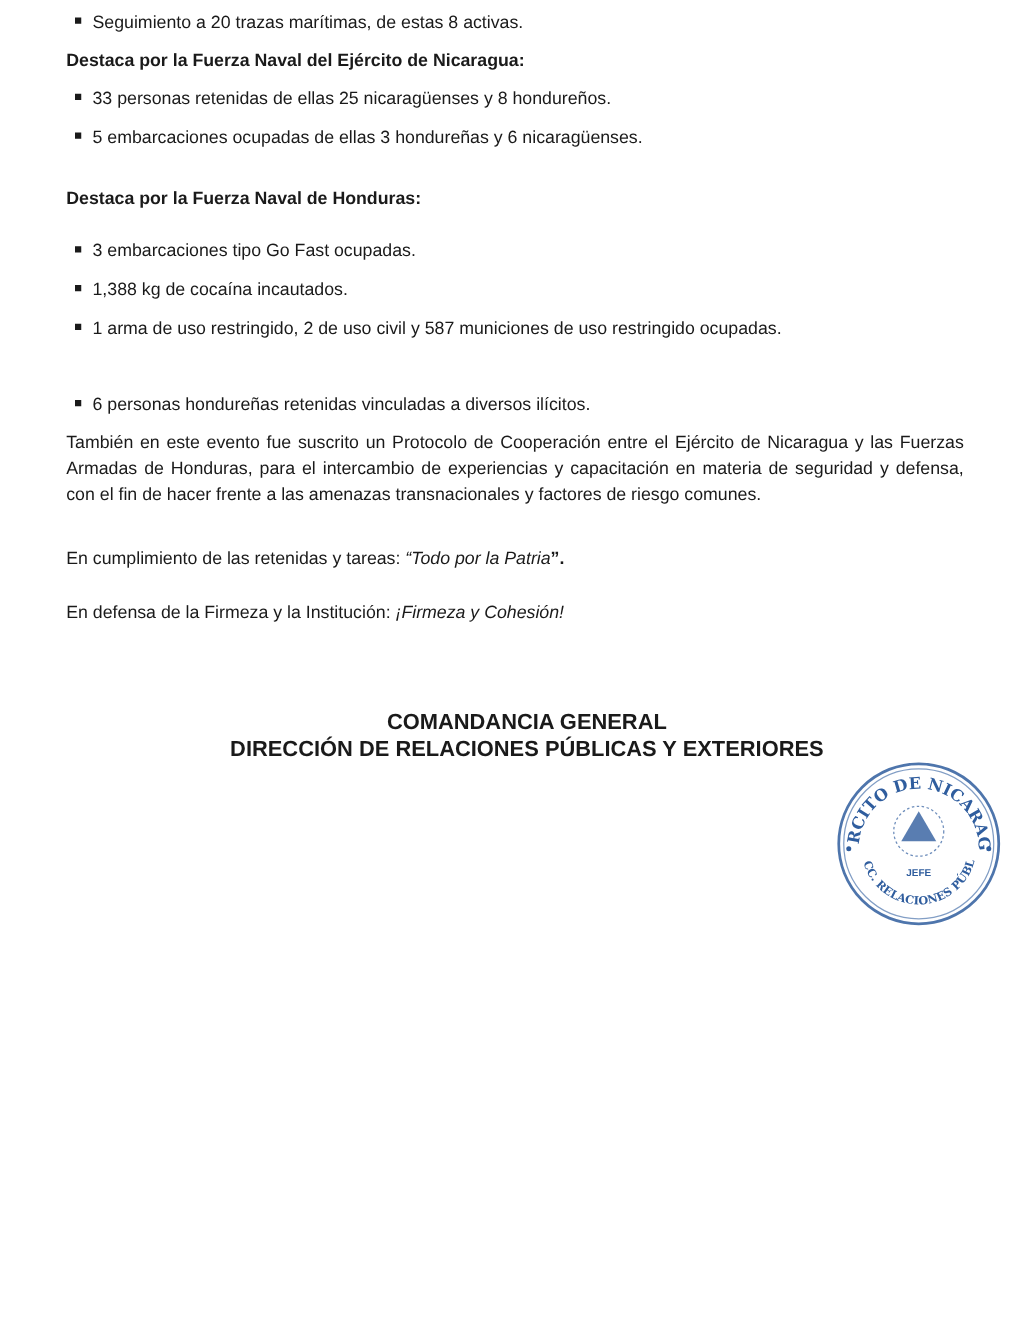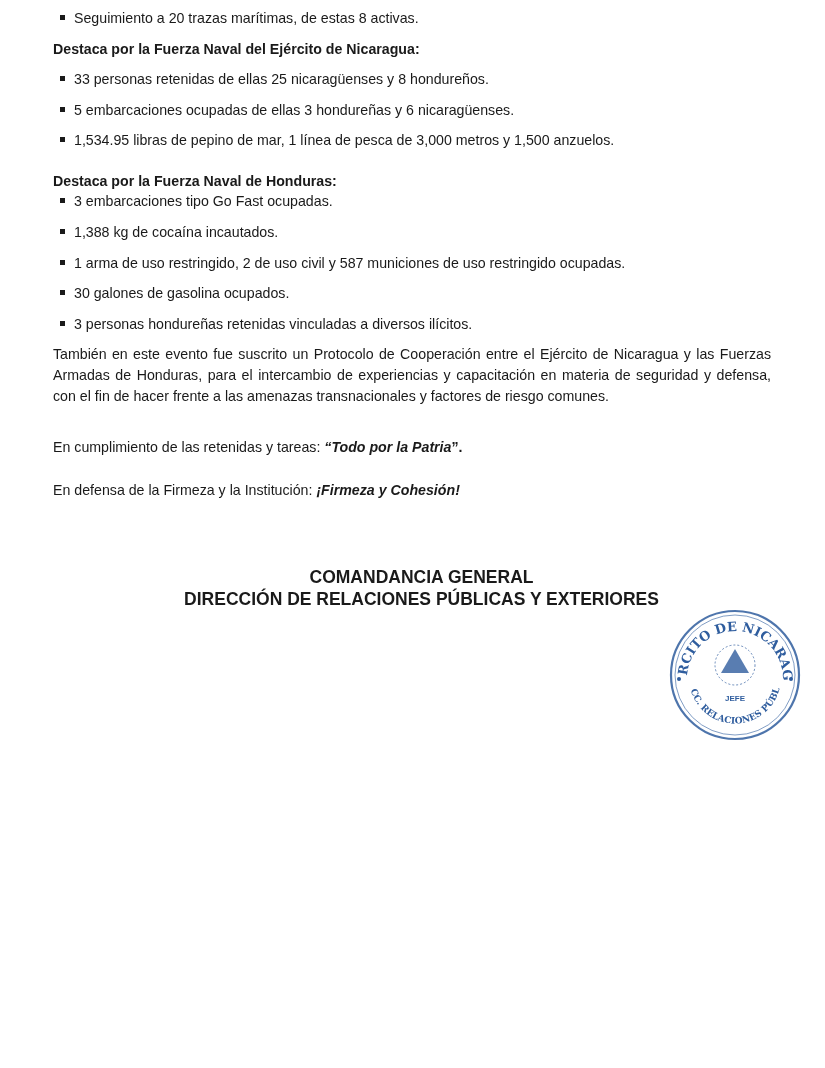--- a/index.html
+++ b/index.html
@@ -15,21 +15,21 @@
   .bullet .dot {
     display: inline-block; width: 5px; height: 5px; background: #1a1a1a;
     margin-right: 9px; vertical-align: middle; position: relative; top: -2px;
   }
   .heading { position: absolute; left: 53px; font-weight: bold; white-space: nowrap; }
   .para {
     position: absolute; left: 53px; width: 718px; line-height: 21px;
     text-align: justify;
   }
   .line { position: absolute; left: 53px; white-space: nowrap; }
-  .line b i, .line i b { font-weight: bold; font-style: italic; }
+  .line b i, .line i b { font-weight: normal; font-style: italic; }
   .sign {
     position: absolute; left: 0; width: 843px; text-align: center;
     font-weight: bold; font-size: 17.5px; white-space: nowrap;
   }
   .seal { position: absolute; left: 667px; top: 607px; width: 136px; height: 136px; }
 </style>
 </head>
 <body>
 
 <div class="page">
@@ -39,40 +39,34 @@
   </div>
 
   <div class="heading" style="top:41px">Destaca por la Fuerza Naval del Ejército de Nicaragua:</div>
 
   <div class="bullet" style="top:71px">
     <span class="dot"></span><span>33 personas retenidas de ellas 25 nicaragüenses y 8 hondureños.</span>
   </div>
   <div class="bullet" style="top:102px">
     <span class="dot"></span><span>5 embarcaciones ocupadas de ellas 3 hondureñas y 6 nicaragüenses.</span>
   </div>
-  <div class="bullet" style="top:132px">
-    <span class="dot"></span><span>1,534.95 libras de pepino de mar, 1 línea de pesca de 3,000 metros y 1,500 anzuelos.</span>
-  </div>
 
-  <div class="heading" style="top:173px">Destaca por la Fuerza Naval de Honduras:</div>
+  <div class="heading" style="top:151px">Destaca por la Fuerza Naval de Honduras:</div>
 
   <div class="bullet" style="top:193px">
     <span class="dot"></span><span>3 embarcaciones tipo Go Fast ocupadas.</span>
   </div>
   <div class="bullet" style="top:224px">
     <span class="dot"></span><span>1,388 kg de cocaína incautados.</span>
   </div>
   <div class="bullet" style="top:255px">
     <span class="dot"></span><span>1 arma de uso restringido, 2 de uso civil y 587 municiones de uso restringido ocupadas.</span>
   </div>
-  <div class="bullet" style="top:285px">
-    <span class="dot"></span><span>30 galones de gasolina ocupados.</span>
-  </div>
   <div class="bullet" style="top:316px">
-    <span class="dot"></span><span>3 personas hondureñas retenidas vinculadas a diversos ilícitos.</span>
+    <span class="dot"></span><span>6 personas hondureñas retenidas vinculadas a diversos ilícitos.</span>
   </div>
 
   <div class="para" style="top:344px">También en este evento fue suscrito un Protocolo de Cooperación entre el Ejército de Nicaragua y las Fuerzas Armadas de Honduras, para el intercambio de experiencias y capacitación en materia de seguridad y defensa, con el fin de hacer frente a las amenazas transnacionales y factores de riesgo comunes.</div>
 
   <div class="line" style="top:439px">
     <span>En cumplimiento de las retenidas y tareas: </span><b><i>“Todo por la Patria</i></b><b>”.</b>
   </div>
 
   <div class="line" style="top:482px">
     <span>En defensa de la Firmeza y la Institución: </span><b><i>¡Firmeza y Cohesión!</i></b>

